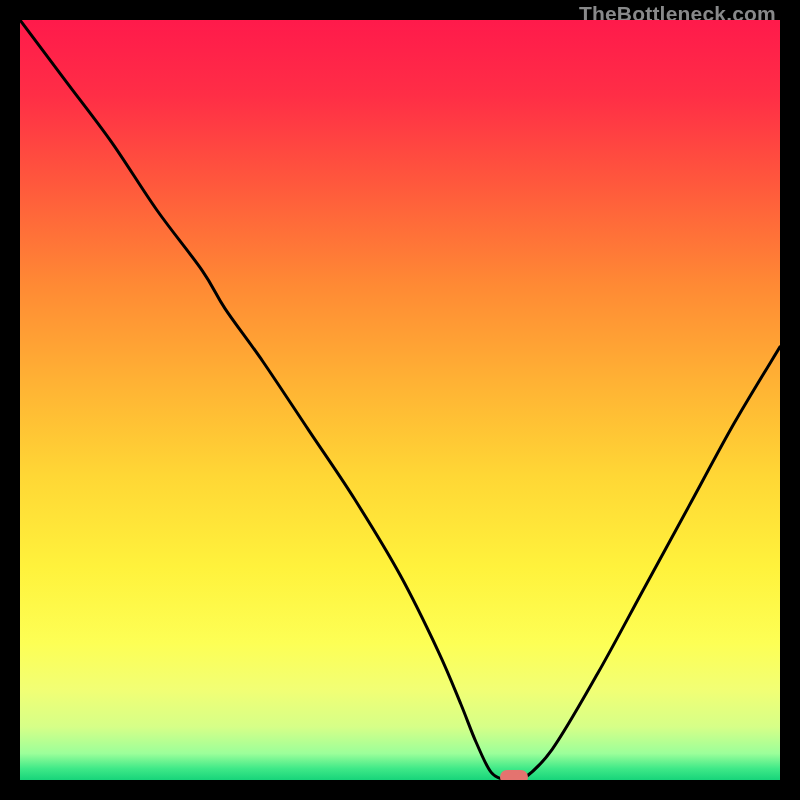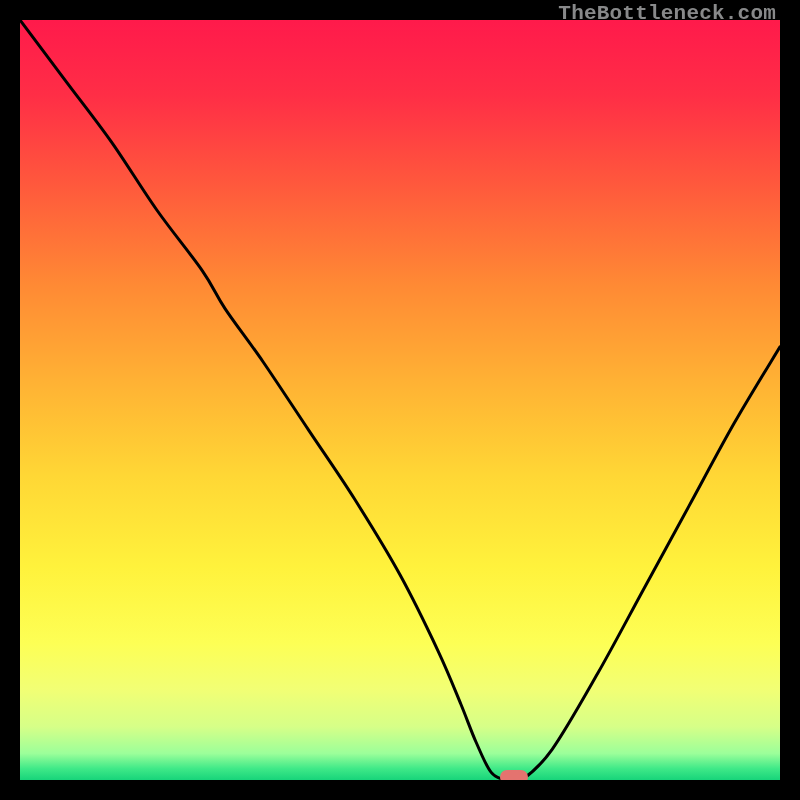--- a/index.html
+++ b/index.html
@@ -43,21 +43,21 @@
   .marker {
     position: absolute;
     width: 28px;
     height: 14px;
     border-radius: 7px;
   }
   .watermark {
     position: absolute;
     top: 2px;
     right: 24px;
-    font-family: Liberation Mono, monospace;
+    font-family: Liberation Sans, sans-serif;
     font-size: 21px;
     font-weight: 600;
     color: #88898a;
     letter-spacing: 0.2px;
   }
 </style>
 </head>
 <body>
 
 <div class="frame">

